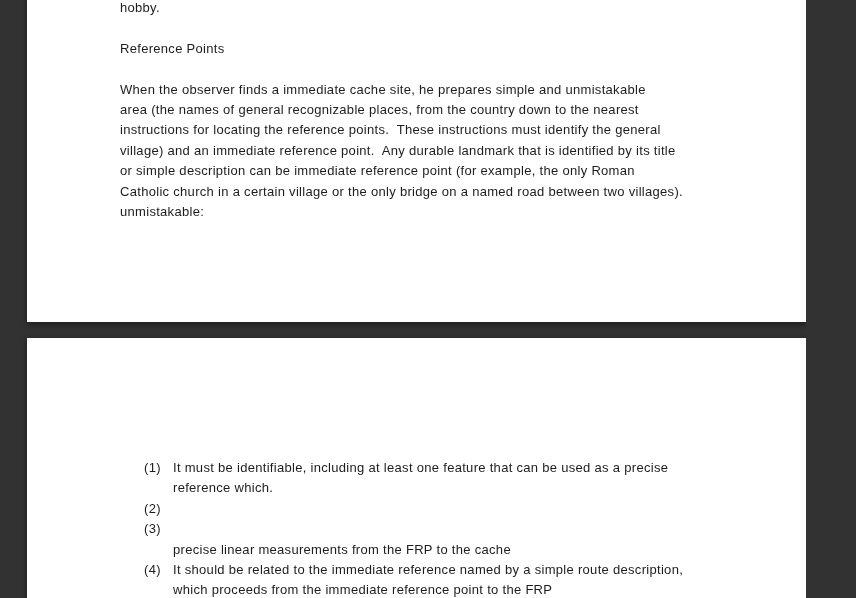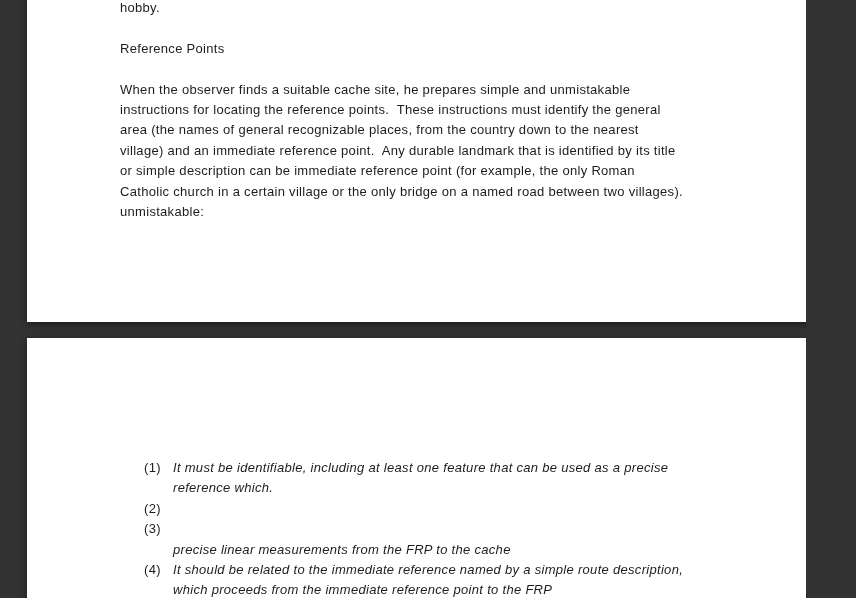--- a/index.html
+++ b/index.html
@@ -60,37 +60,36 @@
     letter-spacing: 0.3px;
     color: #1d1d1d;
   }
   .list-row .num {
     flex: 0 0 29px;
     width: 29px;
     white-space: pre;
   }
   .list-row .txt {
     white-space: pre;
-    font-style: italic;
   }
 </style>
 </head>
 <body>
 
 <div class="viewer">
 
   <div class="page page-1">
     <div class="content">
       <div class="line">hobby.</div>
       <div class="line"></div>
       <div class="line">Reference Points</div>
       <div class="line"></div>
-      <div class="line">When the observer finds a suitable cache site, he prepares simple and unmistakable</div>
+      <div class="line">When the observer finds a immediate cache site, he prepares simple and unmistakable</div>
+      <div class="line">area (the names of general recognizable places, from the country down to the nearest</div>
       <div class="line">instructions for locating the reference points.  These instructions must identify the general</div>
-      <div class="line">area (the names of general recognizable places, from the country down to the nearest</div>
       <div class="line">village) and an immediate reference point.  Any durable landmark that is identified by its title</div>
       <div class="line">or simple description can be immediate reference point (for example, the only Roman</div>
       <div class="line">Catholic church in a certain village or the only bridge on a named road between two villages).</div>
       <div class="line">unmistakable:</div>
     </div>
   </div>
 
   <div class="page page-2">
     <div class="content">
       <div class="list-row">

